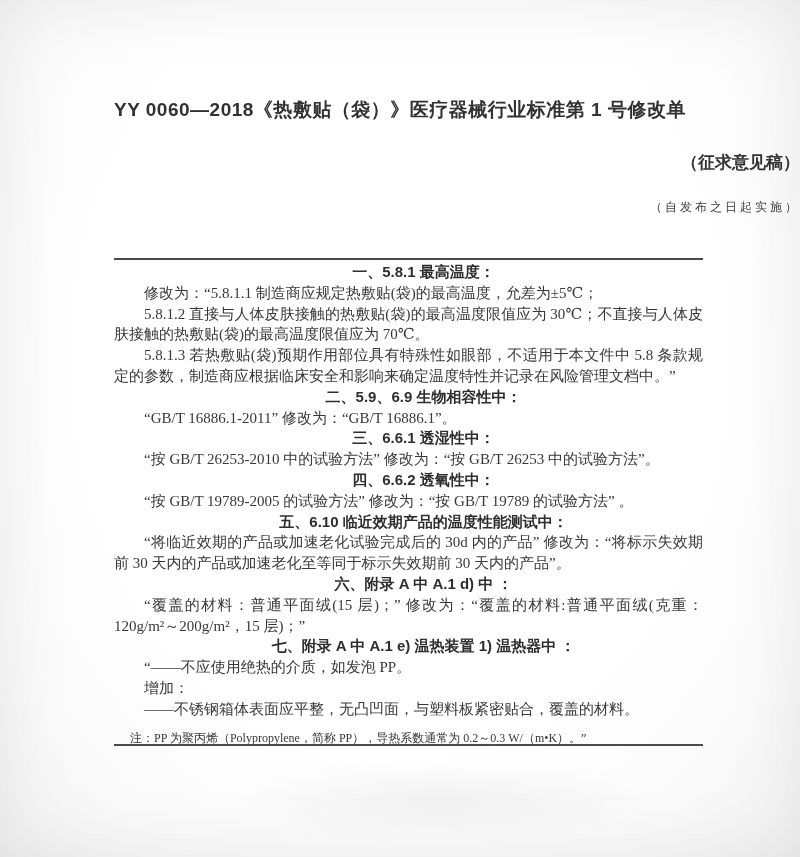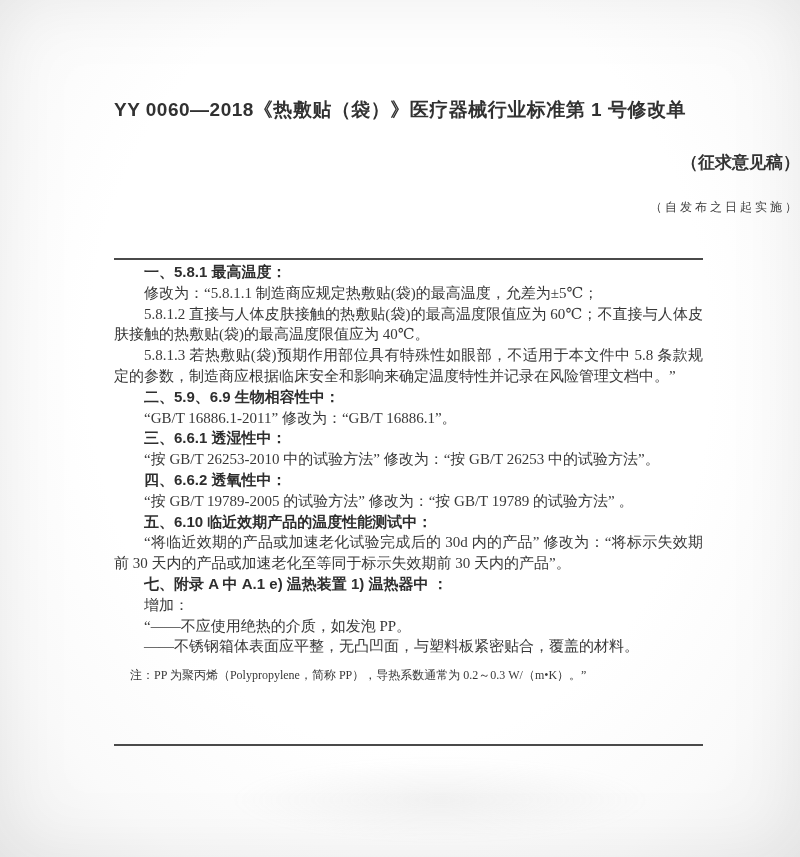--- a/index.html
+++ b/index.html
@@ -77,21 +77,21 @@
     text-align: justify;
   }
   .section h3 {
     margin: 0;
     font-family: "Liberation Sans", "DejaVu Sans", sans-serif;
     font-weight: bold;
     font-size: 15px;
     line-height: 20.8px;
     color: #2e2e2e;
     text-indent: 2em;
-    text-align: left;
+    text-align: center;
   }
   .section p {
     margin: 0;
     text-indent: 2em;
   }
   .note {
     margin: 8px;
     font-size: 12px;
     line-height: 20.8px;
     text-indent: 8px;
@@ -116,21 +116,21 @@
   <h2 class="doc-subtitle">（征求意见稿）</h2>
   <div class="doc-effective">（自发布之日起实施）</div>
 
   <div class="rule rule-top"></div>
 
   <div class="content">
 
     <div class="section">
       <h3>一、5.8.1 最高温度：</h3>
       <p>修改为：“5.8.1.1 制造商应规定热敷贴(袋)的最高温度，允差为±5℃；</p>
-      <p>5.8.1.2 直接与人体皮肤接触的热敷贴(袋)的最高温度限值应为 60℃；不直接与人体皮肤接触的热敷贴(袋)的最高温度限值应为 40℃。</p>
+      <p>5.8.1.2 直接与人体皮肤接触的热敷贴(袋)的最高温度限值应为 30℃；不直接与人体皮肤接触的热敷贴(袋)的最高温度限值应为 70℃。</p>
       <p>5.8.1.3 若热敷贴(袋)预期作用部位具有特殊性如眼部，不适用于本文件中 5.8 条款规定的参数，制造商应根据临床安全和影响来确定温度特性并记录在风险管理文档中。”</p>
     </div>
 
     <div class="section">
       <h3>二、5.9、6.9 生物相容性中：</h3>
       <p>“GB/T 16886.1-2011” 修改为：“GB/T 16886.1”。</p>
     </div>
 
     <div class="section">
       <h3>三、6.6.1 透湿性中：</h3>
@@ -140,25 +140,29 @@
     <div class="section">
       <h3>四、6.6.2 透氧性中：</h3>
       <p>“按 GB/T 19789-2005 的试验方法” 修改为：“按 GB/T 19789 的试验方法” 。</p>
     </div>
 
     <div class="section">
       <h3>五、6.10 临近效期产品的温度性能测试中：</h3>
       <p>“将临近效期的产品或加速老化试验完成后的 30d 内的产品” 修改为：“将标示失效期前 30 天内的产品或加速老化至等同于标示失效期前 30 天内的产品”。</p>
     </div>
 
+    <div class="section">
+      <h3>六、附录 A 中 A.1 d) 中 ：</h3>
+      <p>“覆盖的材料：普通平面绒(15 层)；” 修改为：“覆盖的材料:普通平面绒(克重：120g/m²～200g/m²，15 层)；”</p>
+    </div>
 
     <div class="section">
       <h3>七、附录 A 中 A.1 e) 温热装置 1) 温热器中 ：</h3>
+      <p>“——不应使用绝热的介质，如发泡 PP。</p>
       <p>增加：</p>
-      <p>“——不应使用绝热的介质，如发泡 PP。</p>
       <p>——不锈钢箱体表面应平整，无凸凹面，与塑料板紧密贴合，覆盖的材料。</p>
     </div>
 
     <p class="note">注：PP 为聚丙烯（Polypropylene，简称 PP），导热系数通常为 0.2～0.3 W/（m•K）。”</p>
 
   </div>
 
   <div class="rule rule-bottom"></div>
 
   <div class="smudge"></div>

